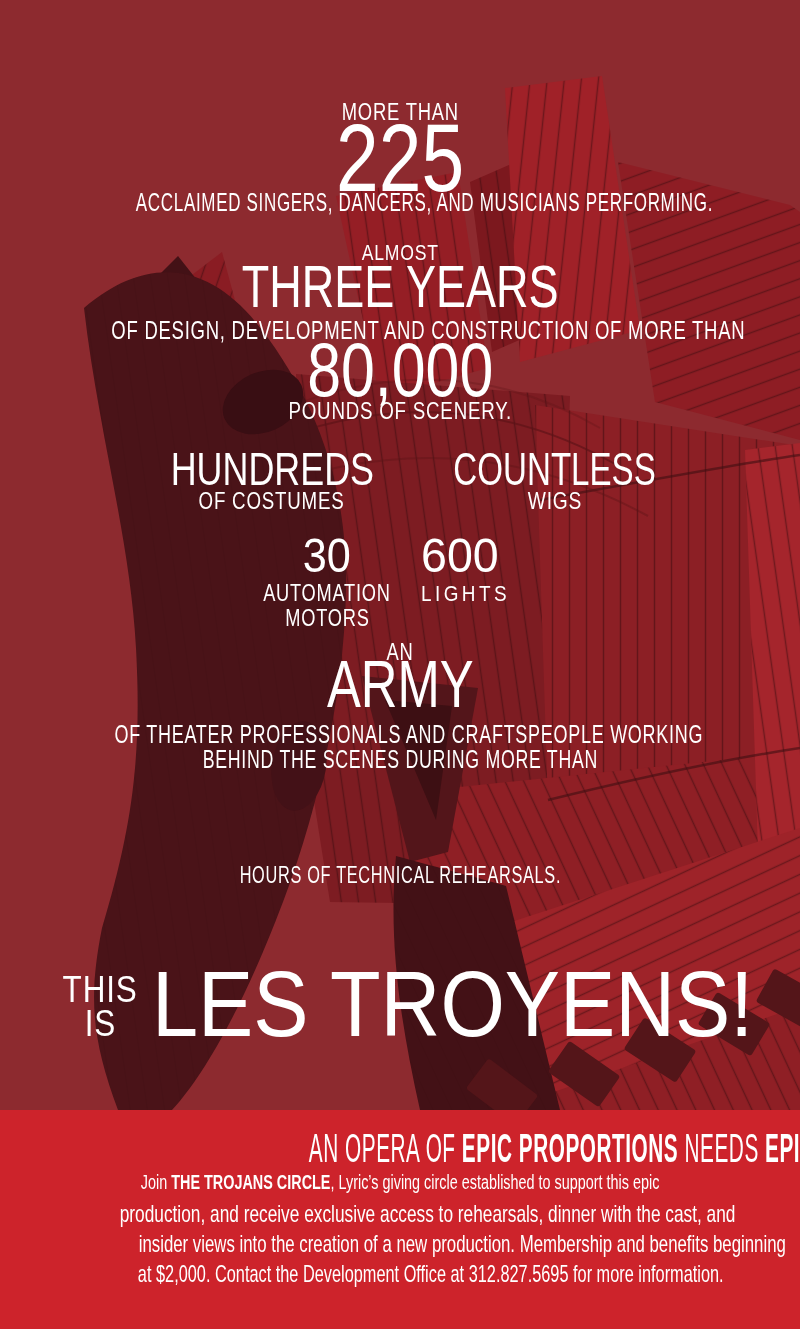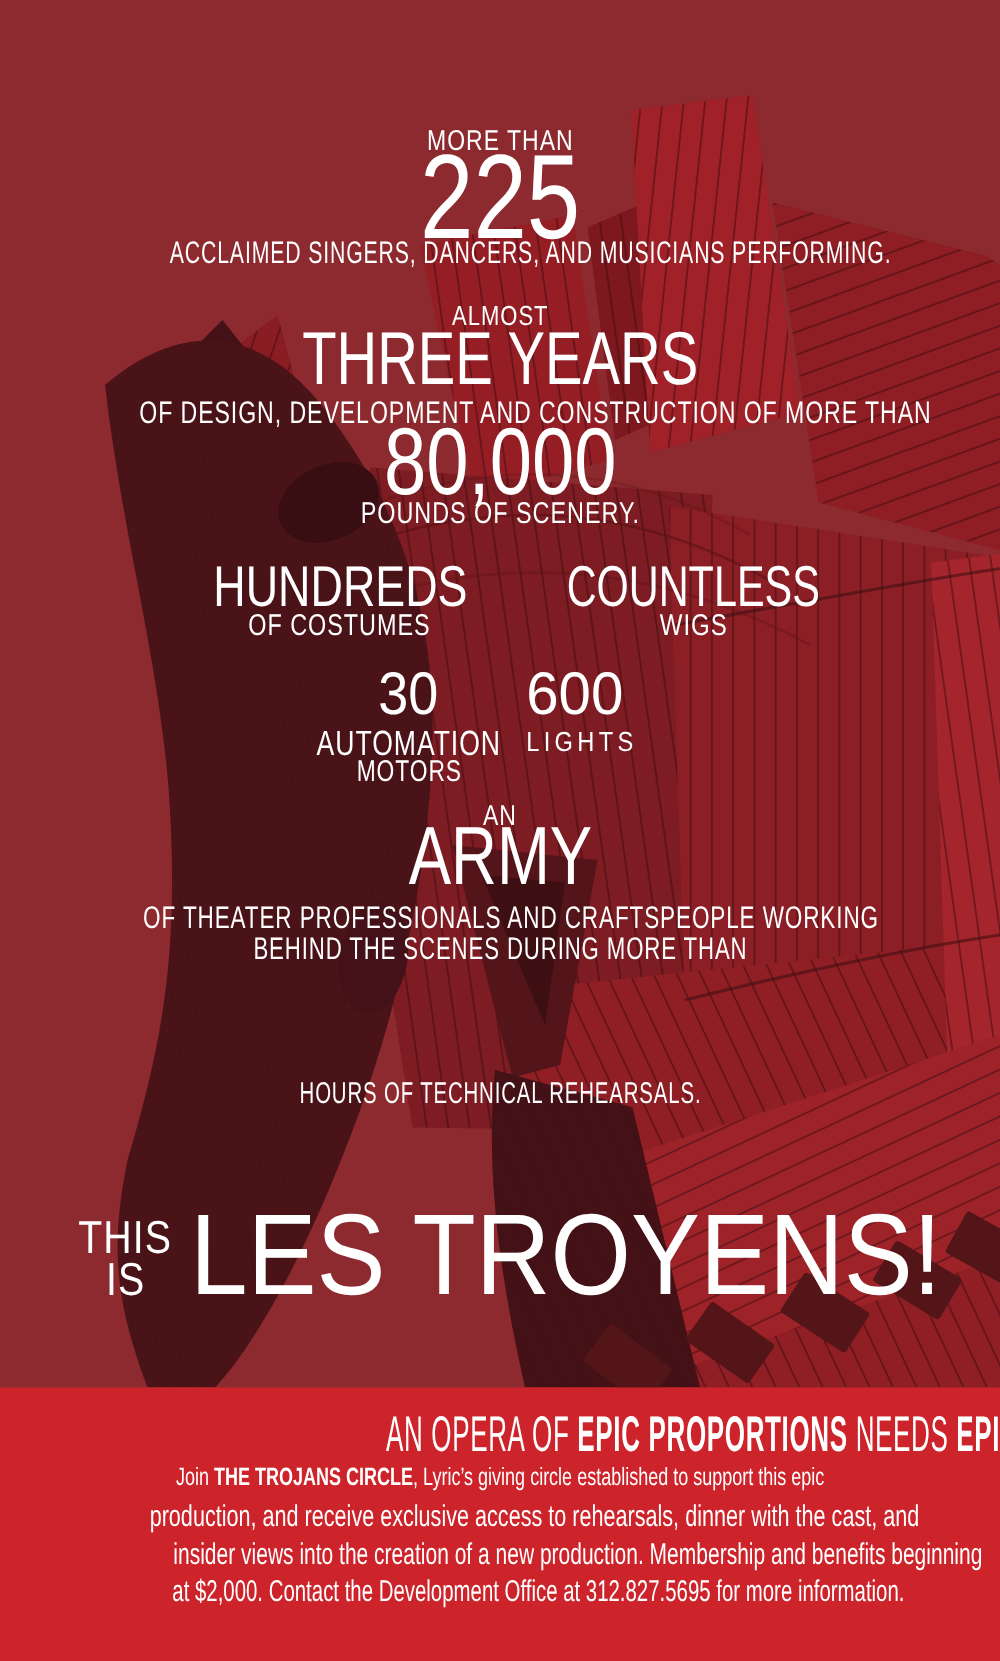--- a/index.html
+++ b/index.html
@@ -170,21 +170,21 @@
   <div class="t col w4" style="top:446px;left:355px;width:400px;font-size:46px">
     <span style="transform:scaleX(.72)">COUNTLESS</span>
   </div>
   <div class="t col caps w7" style="top:489px;left:355px;width:400px;font-size:24px">
     <span style="transform:scaleX(.8)">WIGS</span>
   </div>
 
   <div class="t col w4" style="top:532px;left:127px;width:400px;font-size:48px">
     <span style="transform:scaleX(.9)">30</span>
   </div>
-  <div class="t col caps w7" style="top:581px;left:127px;width:400px;font-size:28px">
+  <div class="t col caps w7" style="top:581px;left:127px;width:400px;font-size:24px">
     <span style="transform:scaleX(.76)">AUTOMATION</span>
   </div>
   <div class="t col caps w7" style="top:606px;left:127px;width:400px;font-size:24px">
     <span style="transform:scaleX(.76)">MOTORS</span>
   </div>
   <div class="t col left-align w4" style="top:532px;left:421px;width:260px;font-size:48px">
     <span style="transform:scaleX(.97)">600</span>
   </div>
   <div class="t col left-align w7" style="top:583px;left:421px;width:260px;font-size:22px;letter-spacing:4px">
     <span style="transform:scaleX(.86)">LIGHTS</span>

